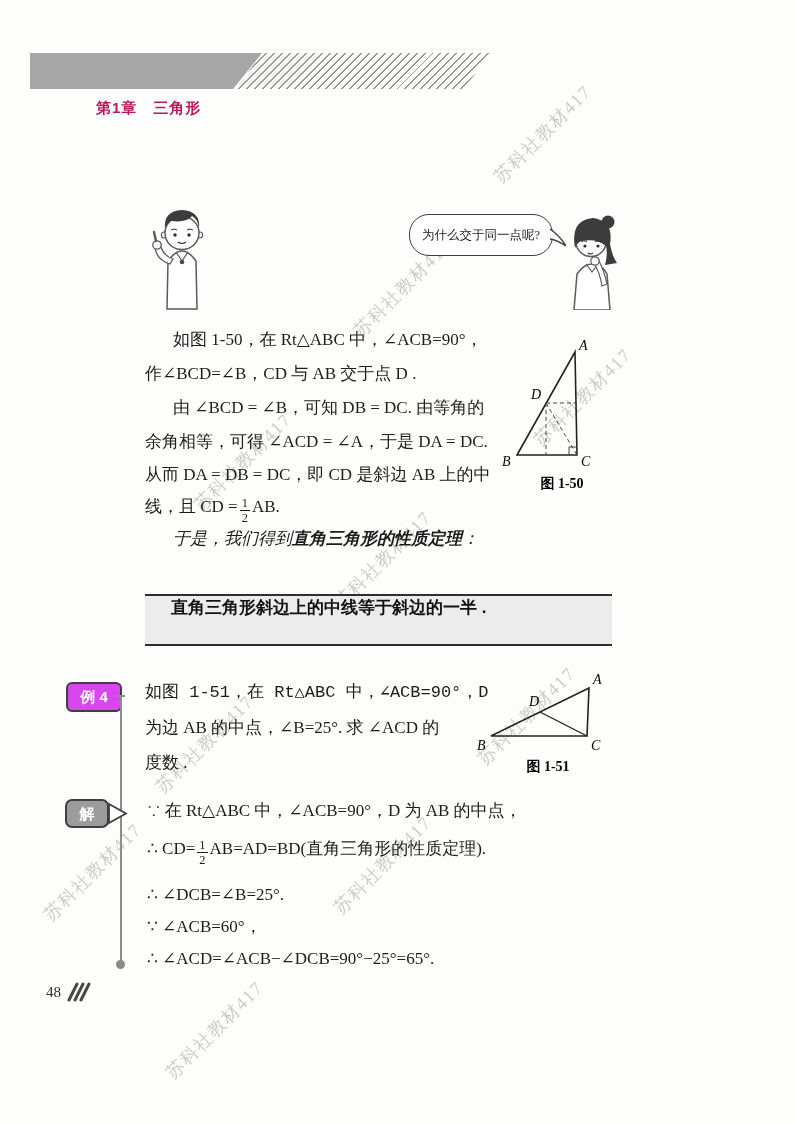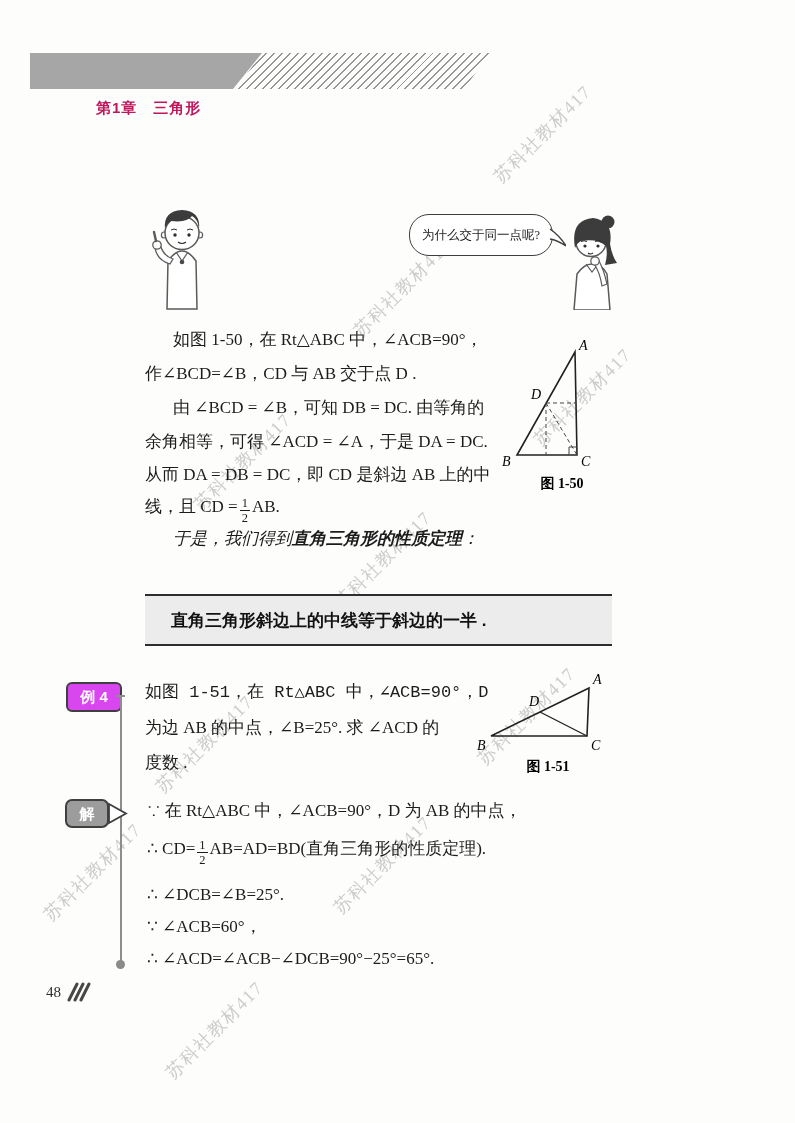--- a/index.html
+++ b/index.html
@@ -31,21 +31,21 @@
   .indent{padding-left:28px;}
   .fline{display:flex;height:38px;}
   .frac{display:inline-flex;flex-direction:column;align-items:center;vertical-align:middle;
     font-size:12.5px;line-height:1.15;margin:0 2px;}
   .frac .den{border-top:1.2px solid #1c1c1c;padding:0 2px;}
   .frac .num{padding:0 2px;}
   .emph{font-family:"Liberation Sans","DejaVu Sans",sans-serif;font-weight:bold;}
   
   .theorem-box{left:145px;top:594px;width:467px;height:52px;background:#ececec;
     border-top:2px solid #2e2e2e;border-bottom:2px solid #2e2e2e;
-    display:flex;align-items:center;padding-left:26px;box-sizing:border-box;}
+    display:flex;padding-left:26px;box-sizing:border-box;}
   .theorem-box span{font-family:"Liberation Sans","DejaVu Sans",sans-serif;
     font-weight:bold;font-size:17px;color:#111;}
   
   .badge-ex{left:66px;top:682px;width:52px;height:26px;background:#d946ef;
     border:2px solid #3f3f3f;border-radius:6px;color:#fff;text-align:center;
     line-height:26px;font-size:15px;font-weight:bold;
     font-family:"Liberation Sans","DejaVu Sans",sans-serif;}
   .vline{left:120px;top:696px;width:1.5px;height:268px;background:#8d8d8d;}
   .hconn{left:116px;top:695px;width:9px;height:1.5px;background:#8d8d8d;}
   .enddot{left:116px;top:960px;width:9px;height:9px;border-radius:50%;background:#8a8a8a;}

